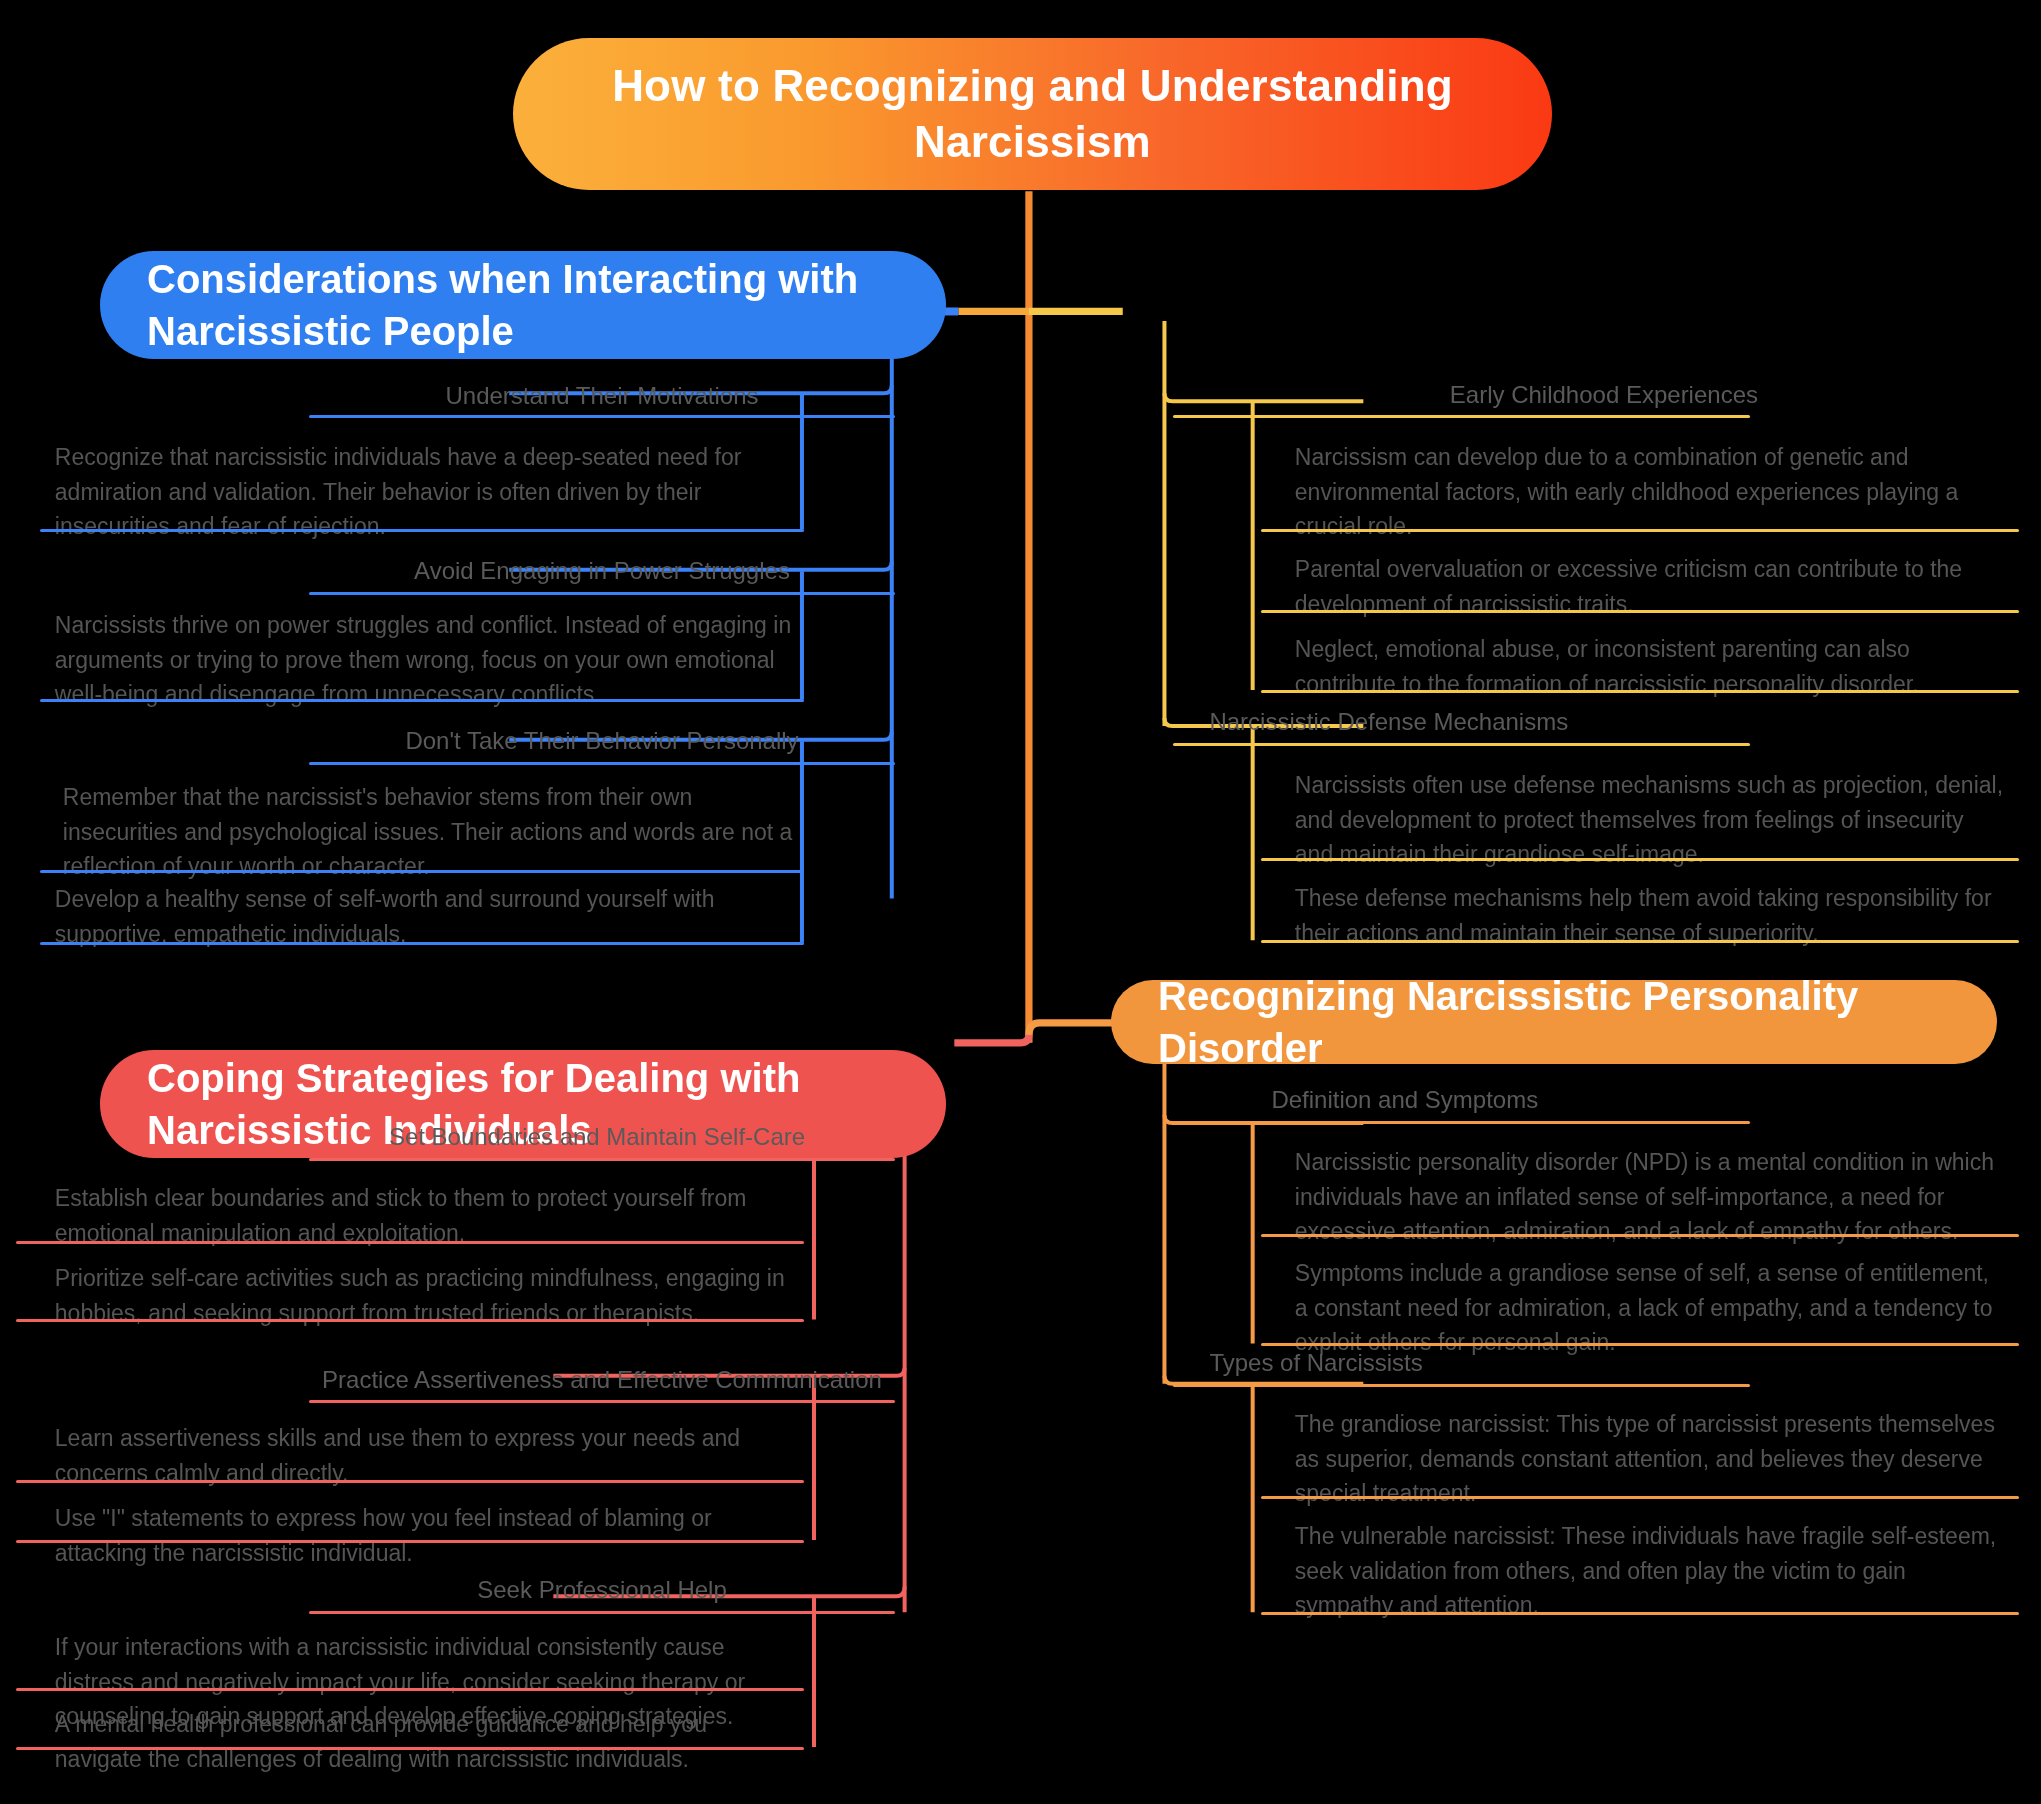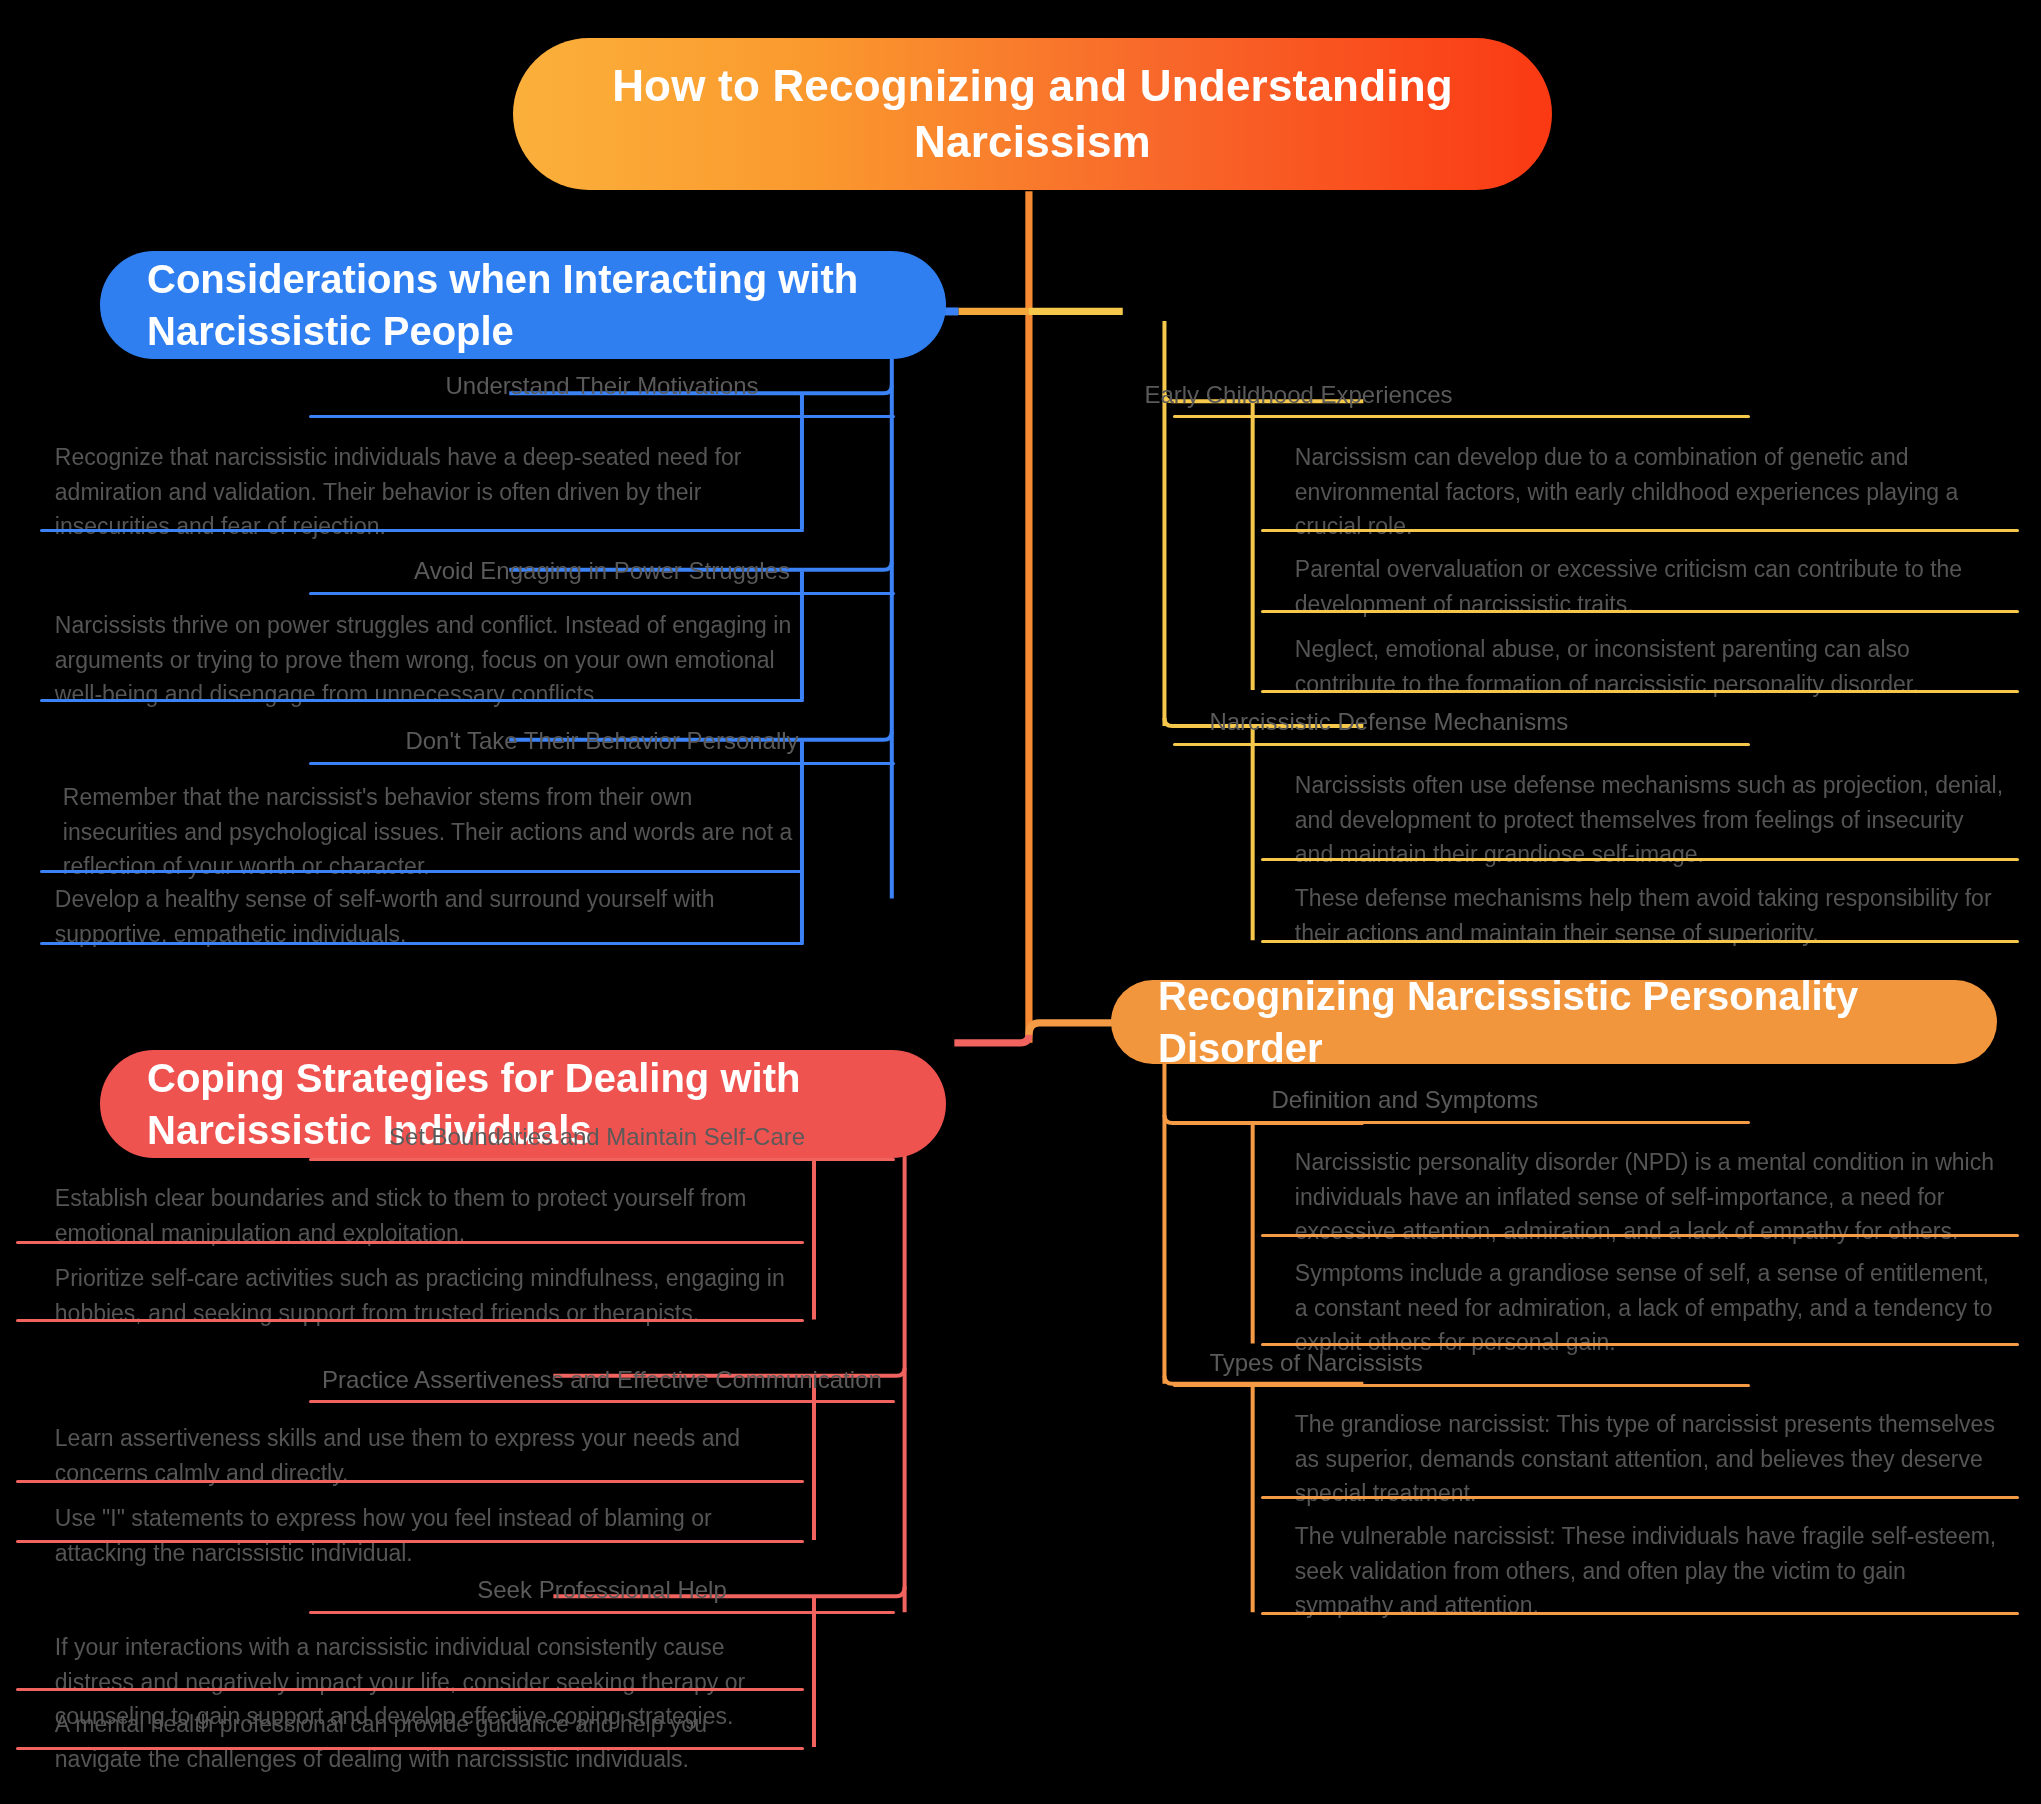--- a/index.html
+++ b/index.html
@@ -108,21 +108,21 @@
   </svg>
 
   <div class="root-node">
     <div class="t">How to Recognizing and Understanding Narcissism</div>
   </div>
 
   <div class="pill pill-blue" style="left:100px;top:251px;width:846px;height:108px;">
     <div class="t">Considerations when Interacting with Narcissistic People</div>
   </div>
 
-  <div class="subhead center" style="left:309px;top:370px;width:586px;">Understand Their Motivations</div>
+  <div class="subhead center" style="left:309px;top:380px;width:586px;">Understand Their Motivations</div>
   <div class="ul blue-ln" style="left:309px;top:415px;width:586px;"></div>
 
   <div class="leaf" style="left:50px;top:432px;width:754px;">Recognize that narcissistic individuals have a deep-seated need for admiration and validation. Their behavior is often driven by their insecurities and fear of rejection.</div>
   <div class="ul blue-ln" style="left:40px;top:529px;width:764px;"></div>
 
   <div class="subhead center" style="left:309px;top:555px;width:586px;">Avoid Engaging in Power Struggles</div>
   <div class="ul blue-ln" style="left:309px;top:592px;width:586px;"></div>
 
   <div class="leaf" style="left:50px;top:600px;width:754px;">Narcissists thrive on power struggles and conflict. Instead of engaging in arguments or trying to prove them wrong, focus on your own emotional well-being and disengage from unnecessary conflicts.</div>
   <div class="ul blue-ln" style="left:40px;top:699px;width:764px;"></div>
@@ -130,21 +130,21 @@
   <div class="subhead center" style="left:309px;top:725px;width:586px;">Don't Take Their Behavior Personally</div>
   <div class="ul blue-ln" style="left:309px;top:762px;width:586px;"></div>
 
   <div class="leaf" style="left:58px;top:772px;width:746px;">Remember that the narcissist's behavior stems from their own insecurities and psychological issues. Their actions and words are not a reflection of your worth or character.</div>
   <div class="ul blue-ln" style="left:40px;top:870px;width:764px;"></div>
 
   <div class="leaf" style="left:50px;top:874px;width:754px;">Develop a healthy sense of self-worth and surround yourself with supportive, empathetic individuals.</div>
   <div class="ul blue-ln" style="left:40px;top:942px;width:764px;"></div>
 
 
-  <div class="subhead left" style="left:1138px;top:379px;width:561px;">Early Childhood Experiences</div>
+  <div class="subhead left" style="left:1197px;top:379px;width:561px;text-align:right;">Early Childhood Experiences</div>
   <div class="ul yellow-ln" style="left:1173px;top:415px;width:577px;"></div>
 
   <div class="leaf" style="left:1290px;top:432px;width:722px;">Narcissism can develop due to a combination of genetic and environmental factors, with early childhood experiences playing a crucial role.</div>
   <div class="ul yellow-ln" style="left:1261px;top:529px;width:758px;"></div>
 
   <div class="leaf" style="left:1290px;top:544px;width:722px;">Parental overvaluation or excessive criticism can contribute to the development of narcissistic traits.</div>
   <div class="ul yellow-ln" style="left:1261px;top:610px;width:758px;"></div>
 
   <div class="leaf" style="left:1290px;top:624px;width:722px;">Neglect, emotional abuse, or inconsistent parenting can also contribute to the formation of narcissistic personality disorder.</div>
   <div class="ul yellow-ln" style="left:1261px;top:690px;width:758px;"></div>

